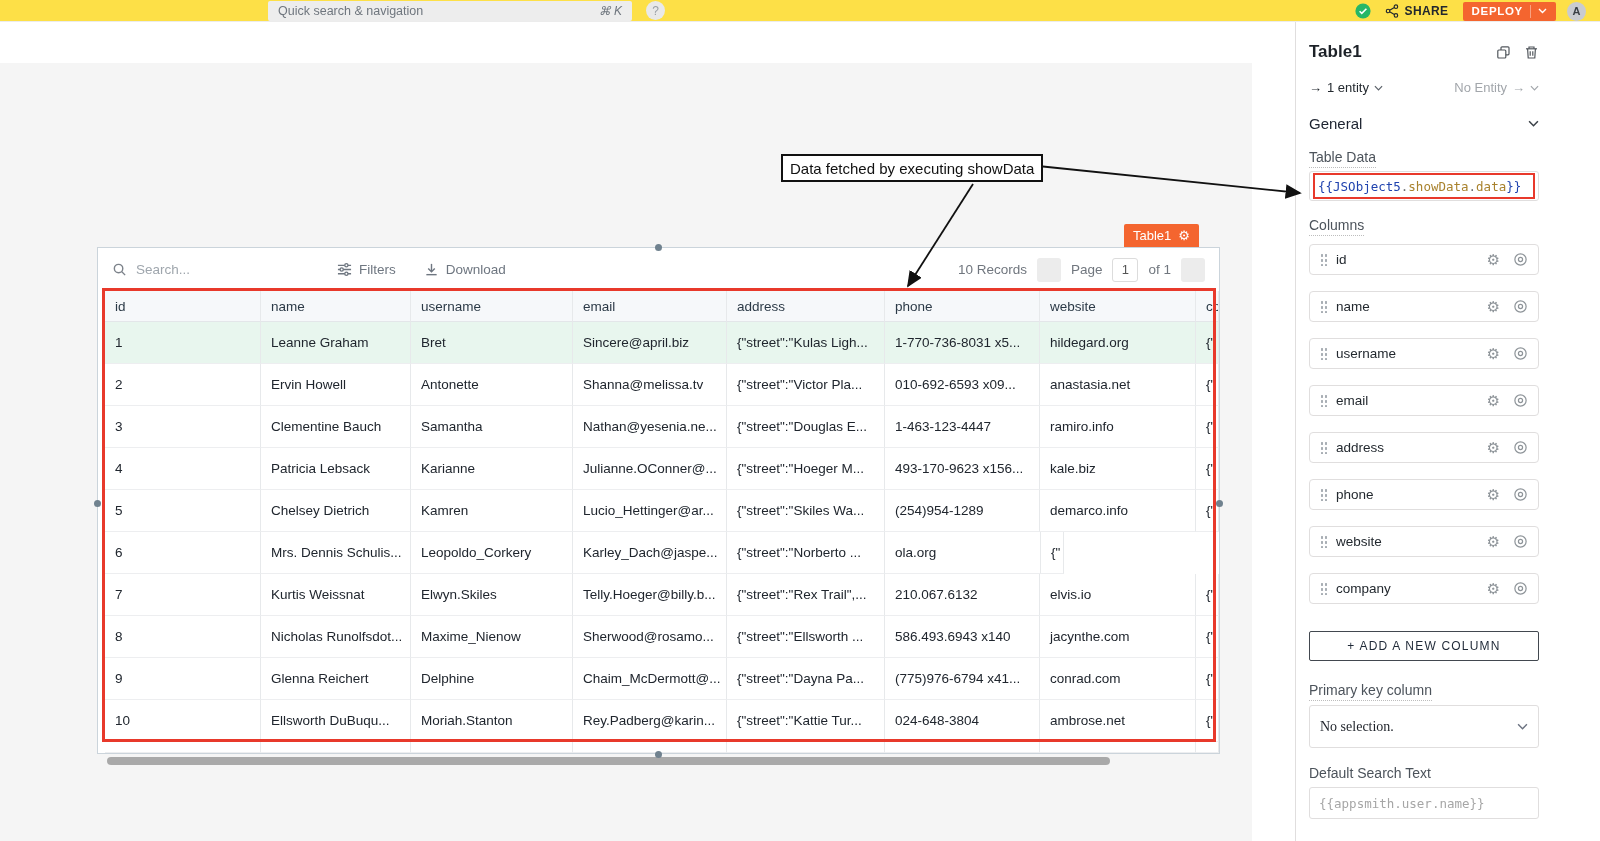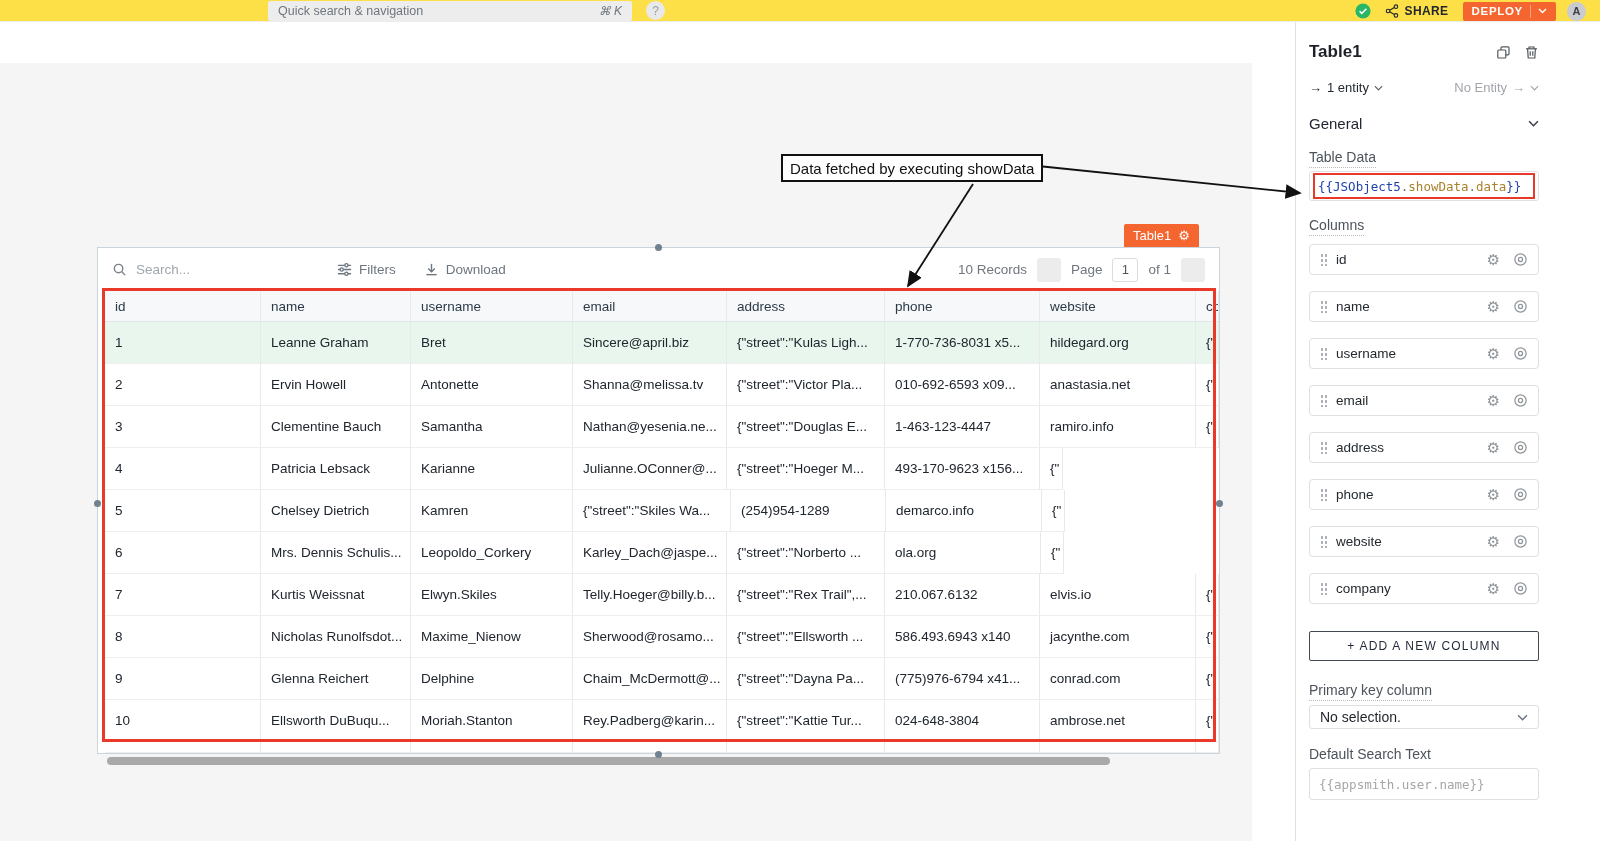--- a/index.html
+++ b/index.html
@@ -78,21 +78,21 @@
   .code-box { margin-top:6px; height:30px; border:1px solid #E0DEDE; border-radius:3px; display:flex; align-items:center; padding:0 3px; cursor:text; }
   .code-red { display:flex; align-items:center; border:2px solid #E8392B; height:26px; padding:0 3px; font-family:"DejaVu Sans Mono", monospace; font-size:12.5px; white-space:nowrap; overflow:hidden; flex:1; }
   .c-blue { color:#1F42AE; } .c-gold { color:#A9822D; } .c-dot { color:#6E7074; }
   .col-card { margin-top:16px; height:31px; border:1px solid #E0DEDE; border-radius:4px; display:flex; align-items:center; padding:0 10px; gap:9px; background:#fff; }
   .col-card:first-of-type { margin-top:11px; }
   .drag-handle { width:7px; height:13px; background-image:radial-gradient(circle,#A8AEB4 1.1px,transparent 1.3px); background-size:4px 5px; cursor:grab; }
   .col-name { font-size:13.5px; color:#23292F; }
   .col-icons { margin-left:auto; display:flex; align-items:center; gap:13px; }
   .gear-glyph { font-size:15px; color:#8E9499; line-height:1; cursor:pointer; }
   .add-col-btn { margin-top:27px; width:100%; height:30px; background:#fff; border:1.3px solid #42484F; border-radius:2px; font-size:12px; letter-spacing:1.2px; color:#1F2937; cursor:pointer; font-family:"Liberation Sans", sans-serif; }
-  .select-box { margin-top:7px; height:24px; border:1px solid #E0DEDE; border-radius:3px; display:flex; align-items:center; padding:0 10px; cursor:pointer; }
+  .select-box { margin-top:7px; height:43px; border:1px solid #E0DEDE; border-radius:3px; display:flex; align-items:center; padding:0 10px; cursor:pointer;font-family:Liberation Serif, serif; }
   .select-value { font-size:14px; color:#1F232A; }
   .select-box svg { margin-left:auto; }
   .text-field { margin-top:6px; height:32px; width:100%; border:1px solid #E0DEDE; border-radius:3px; padding:0 9px; font-family:"DejaVu Sans Mono", monospace; font-size:12.5px; color:#333; outline:none; }
   .text-field::placeholder { color:#A6A6A6; }
 </style>
 </head>
 <body>
 
 <div id="app" style="--accent:#F4652F;">
 
@@ -221,26 +221,28 @@
             <div class="td" style="width: 156px;">ramiro.info</div>
             <div class="td" style="width: 23px;">{"</div>
           </div>
           <div class="tr">
             <div class="td" style="width: 156px;">4</div>
             <div class="td" style="width: 150px;">Patricia Lebsack</div>
             <div class="td" style="width: 162px;">Karianne</div>
             <div class="td" style="width: 154px;">Julianne.OConner@...</div>
             <div class="td" style="width: 158px;">{"street":"Hoeger M...</div>
             <div class="td" style="width: 155px;">493-170-9623 x156...</div>
+            <div class="td" style="width: 156px;">kale.biz</div>
             <div class="td" style="width: 23px;">{"</div>
           </div>
           <div class="tr">
             <div class="td" style="width: 156px;">5</div>
             <div class="td" style="width: 150px;">Chelsey Dietrich</div>
             <div class="td" style="width: 162px;">Kamren</div>
+            <div class="td" style="width: 154px;">Lucio_Hettinger@ar...</div>
             <div class="td" style="width: 158px;">{"street":"Skiles Wa...</div>
             <div class="td" style="width: 155px;">(254)954-1289</div>
             <div class="td" style="width: 156px;">demarco.info</div>
             <div class="td" style="width: 23px;">{"</div>
           </div>
           <div class="tr">
             <div class="td" style="width: 156px;">6</div>
             <div class="td" style="width: 150px;">Mrs. Dennis Schulis...</div>
             <div class="td" style="width: 162px;">Leopoldo_Corkery</div>
             <div class="td" style="width: 154px;">Karley_Dach@jaspe...</div>

